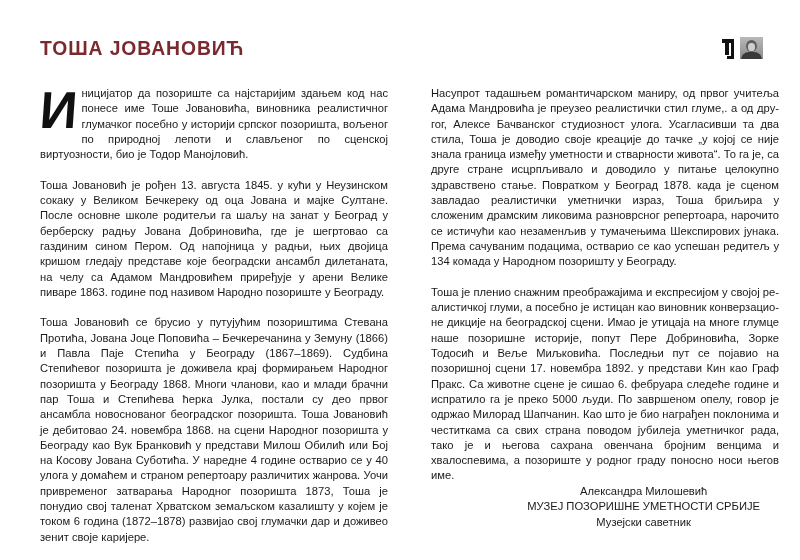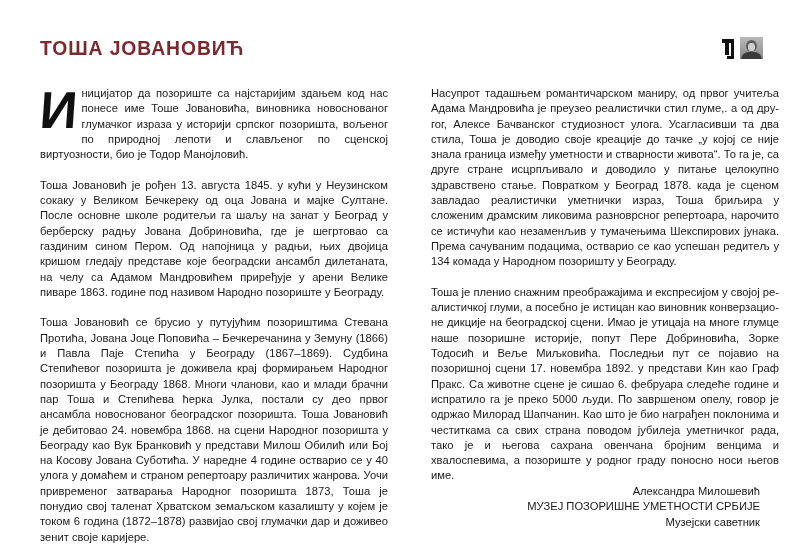--- a/index.html
+++ b/index.html
@@ -13,21 +13,21 @@
   .logo-mark .j-dot { position: absolute; left: 5px; top: 19px; width: 4px; height: 3px; background: #111; }
   .portrait { width: 23px; height: 22px; background: linear-gradient(180deg, #b9b9b9 0%, #8a8a8a 100%); position: relative; overflow: hidden; }
   .portrait .head { position: absolute; left: 6px; top: 3px; width: 11px; height: 12px; border-radius: 50%; background: #5e5e5e; }
   .portrait .face { position: absolute; left: 8px; top: 6px; width: 7px; height: 8px; border-radius: 45%; background: #cfcfcf; }
   .portrait .body { position: absolute; left: 1px; top: 15px; width: 21px; height: 10px; border-radius: 8px 8px 0 0; background: #3a3a3a; }
   .col { position: absolute; font-size: 11.2px; line-height: 15.3px; text-align: justify; font-family: "Liberation Sans", sans-serif; }
   .col-left { left: 40px; top: 86px; width: 348px; }
   .col-right { left: 431px; top: 86px; width: 348px; }
   .col p { margin: 0 0 15.3px 0; hyphens: manual; }
   .dropcap { float: left; font-family: "Liberation Sans", sans-serif; font-weight: bold; font-size: 52px; line-height: 44px; height: 44px; margin: 2px 4px 0 0; color: #111; transform: skewX(-4deg); }
-  .signature { position: absolute; right: 40px; top: 484px; text-align: right; font-size: 11.2px; line-height: 15.3px; font-family: "Liberation Sans", sans-serif; }
+  .signature { position: absolute; right: 40px; top: 484px; text-align: center; font-size: 11.2px; line-height: 15.3px; font-family: "Liberation Sans", sans-serif; }
   .signature div { white-space: nowrap; }
 </style>
 </head>
 <body>
 
 <div class="title">ТОША ЈОВАНОВИЋ</div>
 
 <div class="logo">
   <div class="logo-mark">
     <div class="t-bar"></div>
@@ -36,21 +36,21 @@
       <div class="j-dot"></div>
   </div>
   <div class="portrait">
     <div class="head"></div>
       <div class="face"></div>
       <div class="body"></div>
   </div>
 </div>
 
 <div class="col col-left">
-  <p><span class="dropcap">И</span><span>ницијатор да позориште са најстаријим здањем код нас поне­се име Тоше Јовановића, виновника новоснованог глумачког израза у историји српског позоришта, вољеног по природ­ној лепоти и слављеног по сценској виртуозности, био је Тодор Ма­нојловић.</span></p>
+  <p><span class="dropcap">И</span><span>ницијатор да позориште са најстаријим здањем код нас поне­се име Тоше Јовановића, виновника реалистичног глумачког посебно у историји српског позоришта, вољеног по природ­ној лепоти и слављеног по сценској виртуозности, био је Тодор Ма­нојловић.</span></p>
   <p>Тоша Јовановић је рођен 13. августа 1845. у кући у Неузинском сокаку у Великом Бечкереку од оца Јована и мајке Султане. После основне школе родитељи га шаљу на занат у Београд у берберску радњу Јо­вана Добриновића, где је шегртовао са газдиним сином Пером. Од напојница у радњи, њих двојица кришом гледају представе које бео­градски ансамбл дилетаната, на челу са Адамом Мандровићем при­ређује у арени Велике пиваре 1863. године под називом Народно позориште у Београду.</p>
   <p>Тоша Јовановић се брусио у путујућим позориштима  Стевана Про­тића, Јована Јоце Поповића – Бечкеречанина у Земуну (1866) и Павла Паје Степића у Београду (1867–1869). Судбина Степићевог позоришта је доживела крај формирањем Народног позоришта у Београду 1868. Многи чланови, као и млади брачни пар Тоша и Сте­пићева ћерка Јулка, постали су део првог ансамбла новоснованог београдског позоришта. Тоша Јовановић је дебитовао 24. новембра 1868. на сцени Народног позоришта у Београду као Вук Бранковић у представи Милош Обилић или Бој на Косову Јована Суботића. У на­редне 4 године остварио се у 40 улога у домаћем и страном репер­тоару различитих жанрова. Уочи привременог затварања Народног позоришта 1873, Тоша је понудио свој таленат Хрватском земаљс­ком казалишту у којем је током 6 година (1872–1878) развијао свој глумачки дар и доживео зенит своје каријере.</p>
 </div>
 
 <div class="col col-right">
   <p>Насупрот тадашњем романтичарском маниру, од првог учитеља Адама Мандровића је преузео реалистички стил глуме,. а од дру­гог, Алексе Бачванског студиозност улога. Усагласивши та два стила, Тоша је доводио своје креације до тачке „у којој се није знала грани­ца између уметности и стварности живота“. То га је, са друге стране исцрпљивало и доводило у питање целокупно здравствено стање. Повратком у Београд 1878. када је сценом завладао реалистички уметнички израз, Тоша бриљира у сложеним драмским ликовима разноврсног репертоара, нарочито се истичући као незаменљив у тумачењима Шекспирових јунака. Према сачуваним подацима, ост­варио се као успешан редитељ у 134 комада у Народном позоришту у Београду.</p>
   <p>Тоша је пленио снажним преображајима и експресијом у својој ре­алистичкој глуми, а посебно је истицан као виновник конверзацио­не дикције на београдској сцени. Имао је утицаја на многе глумце наше позоришне историје, попут Пере Добриновића, Зорке Тодосић и Веље Миљковића. Последњи пут се појавио на позоришној сце­ни 17. новембра 1892. у представи Кин као Граф Пракс. Са животне сцене је сишао 6. фебруара следеће године и испратило га је преко 5000 људи. По завршеном опелу, говор је одржао Милорад Шапча­нин. Као што је био награђен поклонима и честиткама са свих страна поводом јубилеја уметничког рада, тако је и његова сахрана овен­чана бројним венцима и хвалоспевима, а позориште у родног граду поносно носи његов име.</p>
 </div>
 
 <div class="signature">

